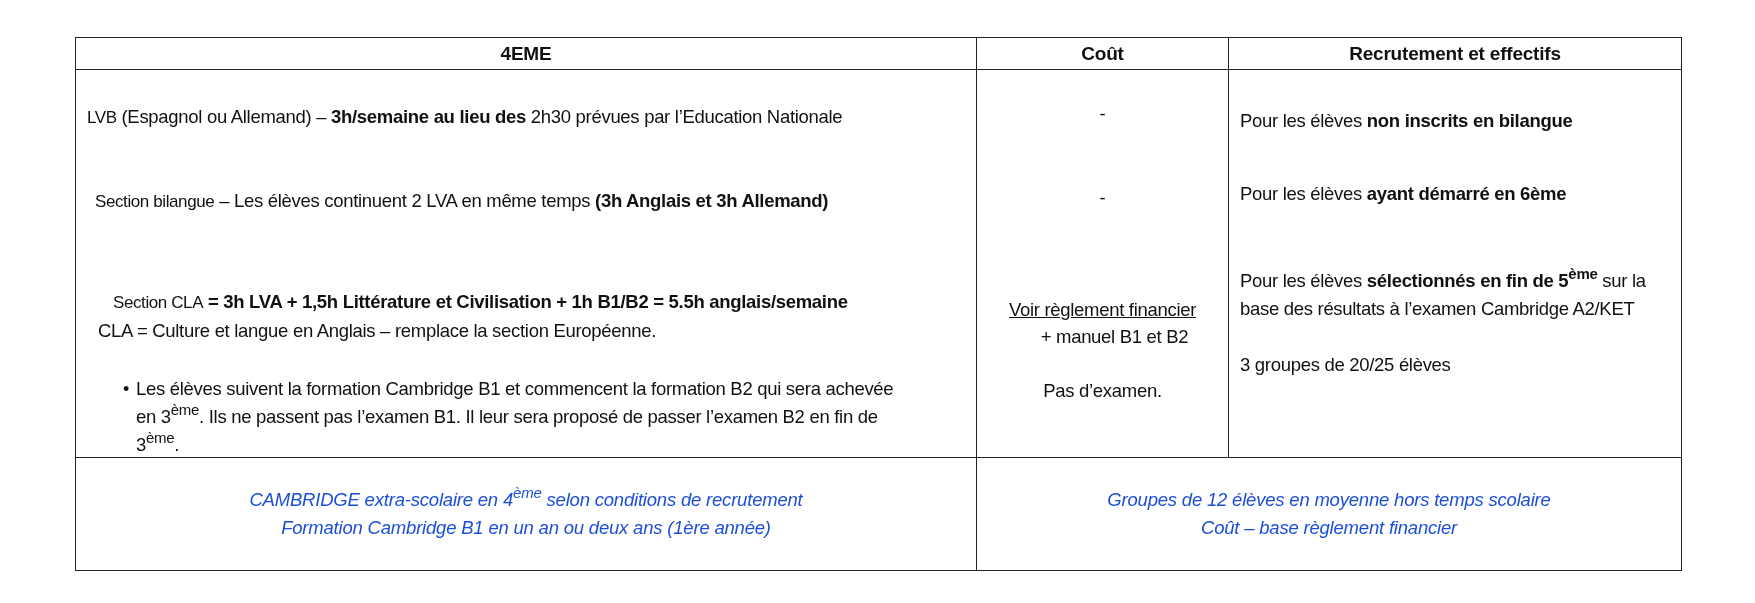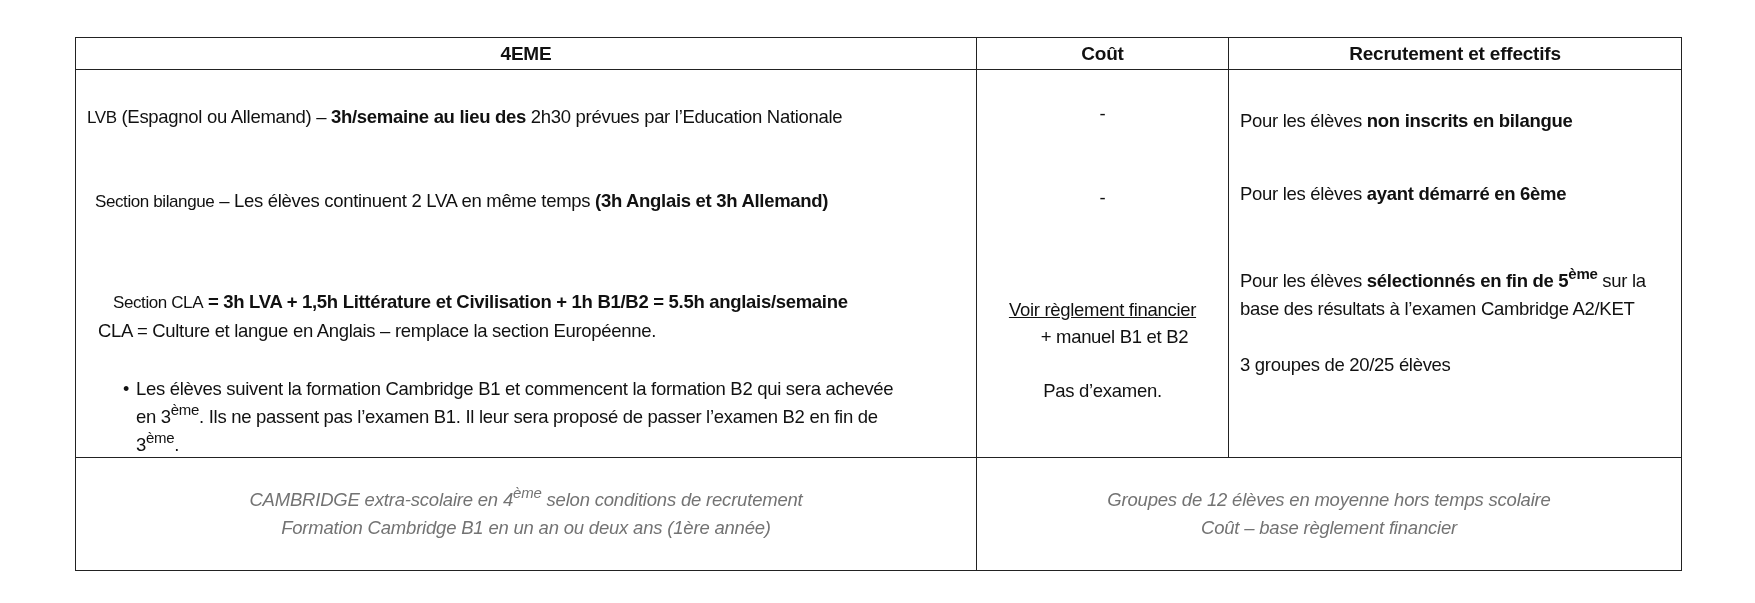--- a/index.html
+++ b/index.html
@@ -14,21 +14,21 @@
     .c3 { width: 452px; }
     .cell { position: relative; height: 387px; }
     .abs { position: absolute; }
     .txt { font-size: 18.5px; line-height: 28px; letter-spacing: -0.3px; }
     .big { font-size: 17px; font-weight: normal; letter-spacing: -0.4px; }
     .b { font-weight: bold; }
     sup { font-size: 15px; line-height: 0; vertical-align: 8px; }
     .center { text-align: center; }
     .bullet-dot { position: absolute; left: 47px; top: 0px; font-size: 18px; }
     .foot { height: 112px; text-align: center; vertical-align: middle;
-            color: #737373; font-style: italic; font-size: 18.5px; line-height: 28px; letter-spacing: -0.2px; }
+            color: #1d4ed8; font-style: italic; font-size: 18.5px; line-height: 28px; letter-spacing: -0.2px; }
   </style>
 </head>
 <body>
 
 <div class="tbl">
 <table>
   <tbody>
         <tr>
     <th class="c1">4EME</th>
     <th class="c2">Coût</th>

